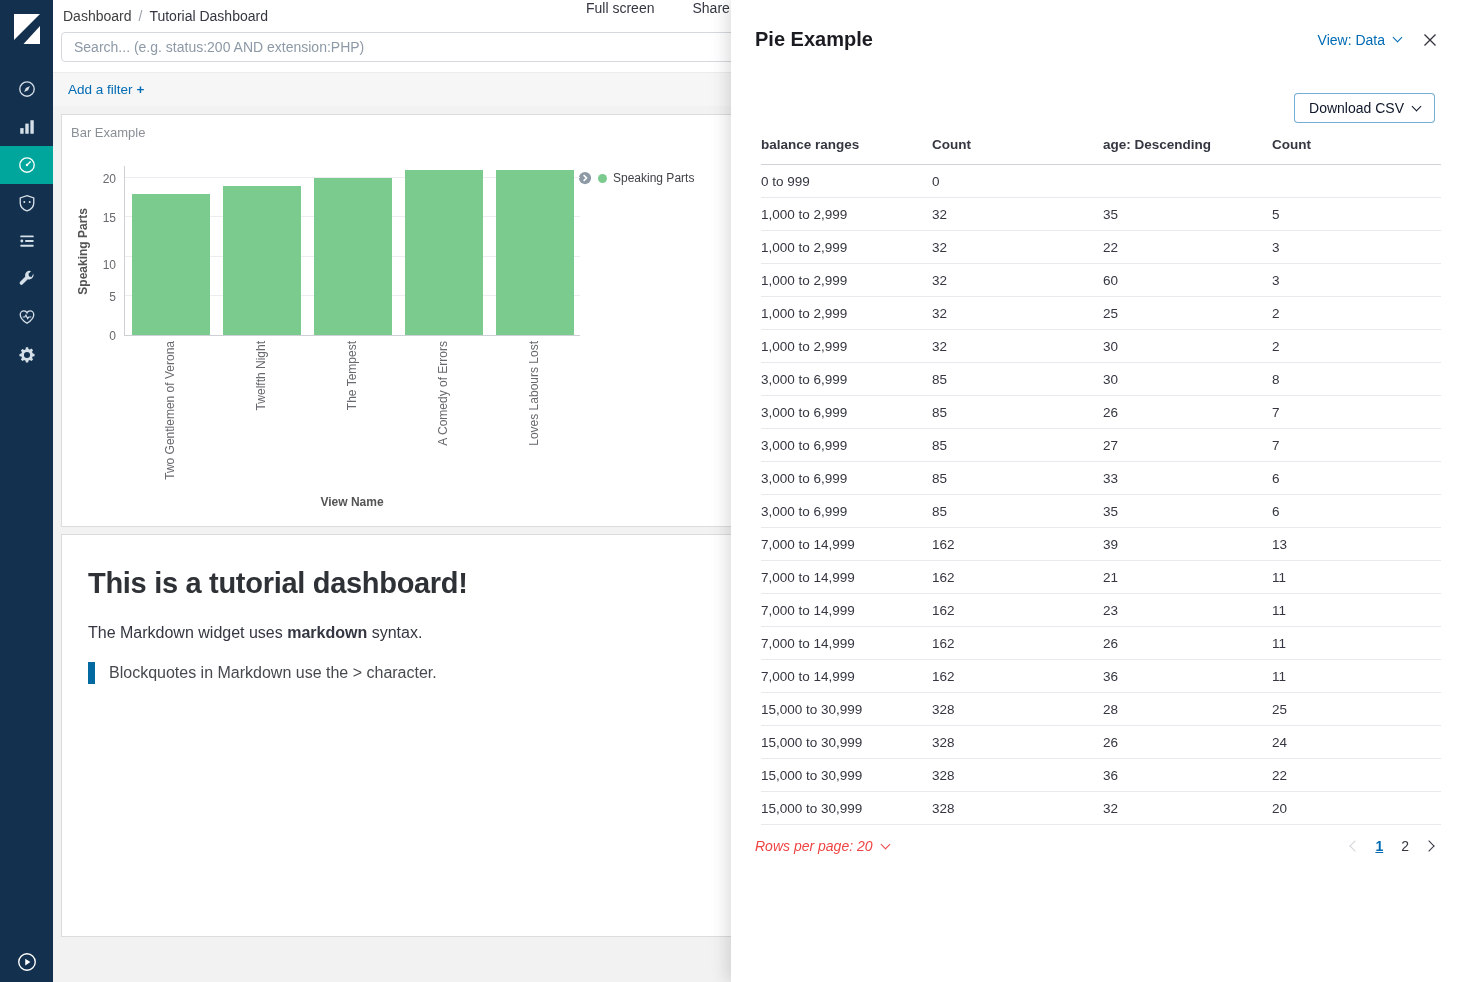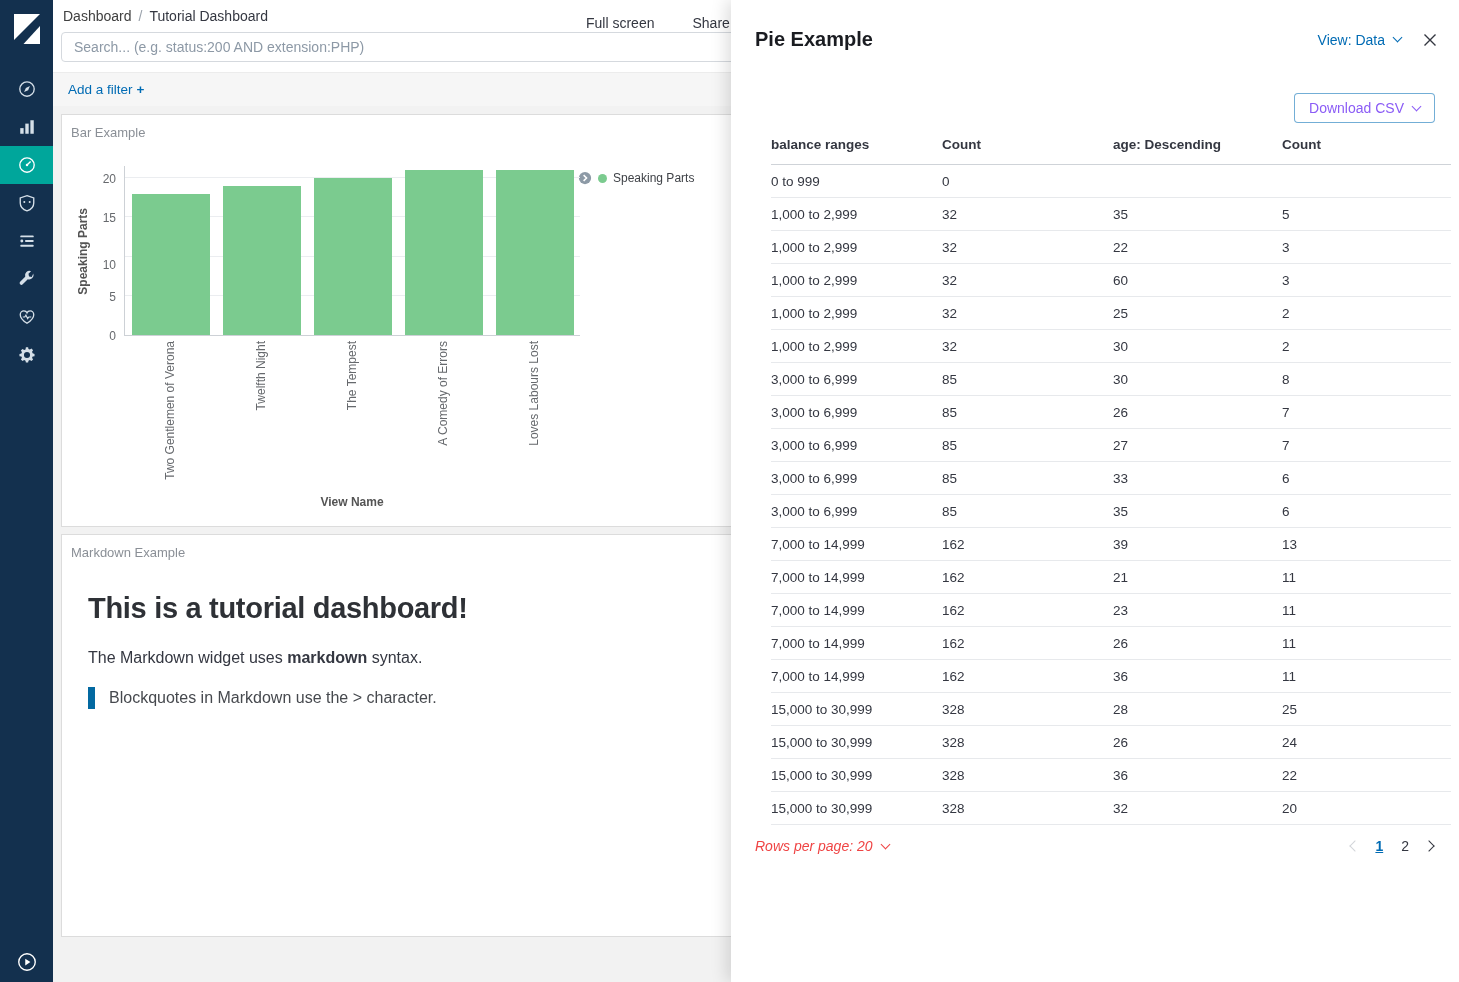--- a/index.html
+++ b/index.html
@@ -27,21 +27,21 @@
 
   
   .main { flex: 1; min-width: 0; display: flex; flex-direction: column; background: #f2f2f2; }
   .breadcrumb-row {
     position: relative; height: 31px; background: #fff;
     display: flex; align-items: center; padding: 0 10px; font-size: 14px;
   }
   .crumb-link { color: #404040; text-decoration: none; cursor: pointer; }
   .crumb-sep { color: #9aa2ab; margin: 0 7px; }
   .crumb-current { color: #343741; }
-  .top-actions { position: absolute; left: 533px; top: 0; height: 31px; display: flex; align-items: flex-end; gap: 38px; }
+  .top-actions { position: absolute; left: 533px; top: 0; height: 31px; display: flex; align-items: flex-start; gap: 38px; }
   .top-action { color: #343741; font-size: 14px; cursor: pointer; }
 
   .search-row { background: #fff; padding: 1px 8px 10px 8px; }
   .search-input {
     width: 100%; height: 30px; border: 1px solid #d5d9de; border-radius: 4px;
     padding: 0 12px; font-size: 14px; color: #343741; outline: none;
     font-family: "Liberation Sans", "DejaVu Sans", sans-serif;
   }
   .search-input::placeholder { color: #8d99a6; }
 
@@ -90,26 +90,26 @@
     box-shadow: -4px 0 16px rgba(0,0,0,0.14); z-index: 50; display: flex; flex-direction: column;
   }
   .flyout-header { display: flex; align-items: center; padding: 28px 22px 0 24px; }
   .flyout-title { font-size: 20px; font-weight: 700; color: #1a1c21; margin: 0; }
   .view-data { margin-left: auto; color: #006bb4; font-size: 14px; display: flex; align-items: center; cursor: pointer; }
   .close-btn { margin-left: 22px; cursor: pointer; display: flex; align-items: center; }
 
   .dl-row { display: flex; justify-content: flex-end; padding: 42px 24px 4px 24px; }
   .dl-btn {
     display: flex; align-items: center; background: #fff; cursor: pointer;
-    border: 1px solid rgba(0,107,180,0.55); color: #8b5cf6; border-radius: 4px;
+    border: 1px solid rgba(0,107,180,0.55); color: #0f172a; border-radius: 4px;
     font-size: 14px; height: 30px; padding: 0 14px;
     font-family: "Liberation Sans", "DejaVu Sans", sans-serif;
   }
 
-  .flyout-table { width: calc(100% - 48px); margin: 6px 24px 0 40px; border-collapse: collapse; table-layout: fixed; }
+  .flyout-table { width: calc(100% - 48px); margin: 6px 24px 0 30px; border-collapse: collapse; table-layout: fixed; }
   .flyout-table col.c1 { width: 170px; } .flyout-table col.c2 { width: 170px; }
   .flyout-table col.c3 { width: 168px; } .flyout-table col.c4 { width: 168px; }
   .flyout-table th {
     text-align: left; font-size: 13.5px; font-weight: 700; color: #343741;
     padding: 4px 8px 12px 0; border-bottom: 1px solid #cfd3d8; cursor: pointer;
   }
   .flyout-table td { font-size: 13.5px; color: #343741; height: 33px; padding: 0 8px 0 0; border-bottom: 1px solid #e7e9ec; }
 
   .flyout-footer { display: flex; align-items: center; padding: 13px 24px; }
   .rows-per-page { display: flex; align-items: center; font-size: 14px; color: #ef4444; cursor: pointer; font-style: italic; }
@@ -276,21 +276,20 @@
                 <div class="xlab">
                   <span class="vtext">Loves Labours Lost</span>
                 </div>
               </div>
             <div class="x-title">View Name</div>
           </div>
         </div>
       </section>
 
       <section class="panel md-panel">
-        <div class="panel-title">Markdown Example</div>
         <div class="md-body">
           <h1 class="md-heading">This is a tutorial dashboard!</h1>
           <p class="md-para"><span>The Markdown widget uses </span><strong>markdown</strong><span> syntax.</span></p>
           <blockquote class="md-quote">Blockquotes in Markdown use the &gt; character.</blockquote>
         </div>
       </section>
 
     </div>
   </div>
 

